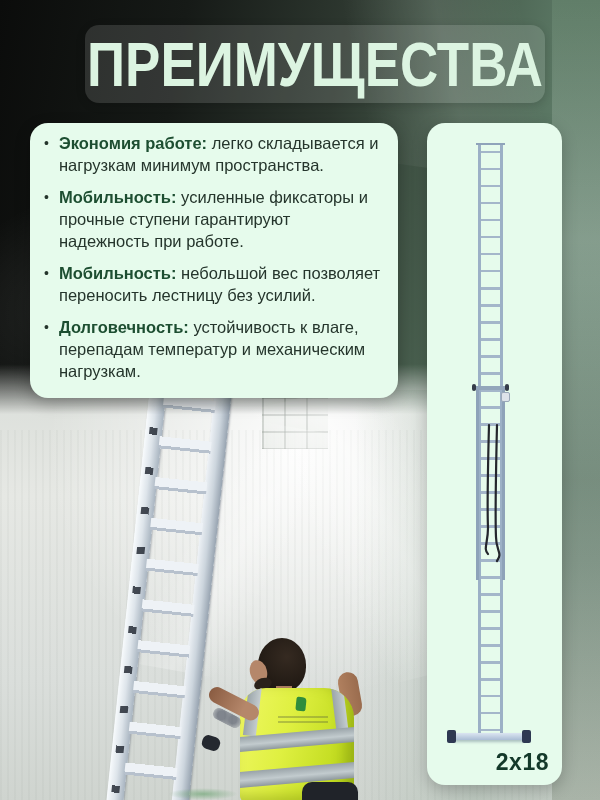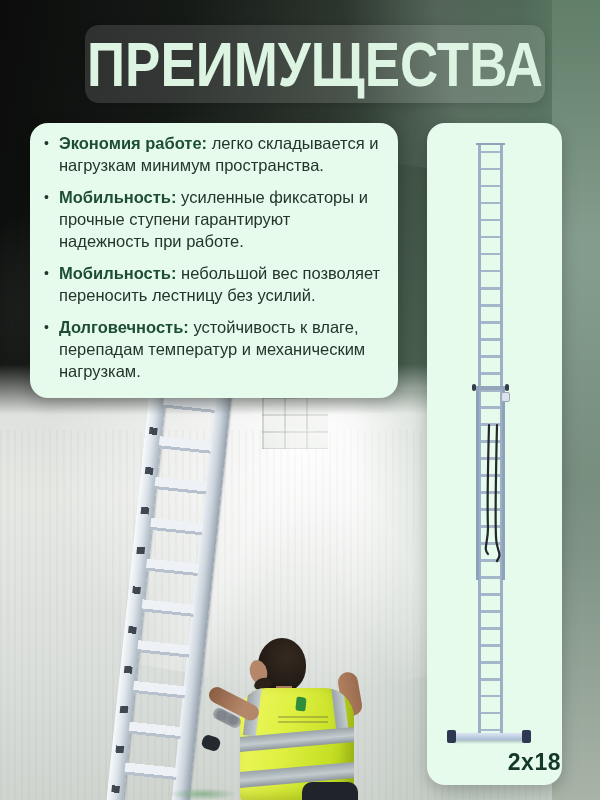--- a/index.html
+++ b/index.html
@@ -176,21 +176,21 @@
   .sladder .bracket .b1 { left:-1px; top:-2px; width:4px; height:7px; background:#353c49; border-radius:2px; }
   .sladder .bracket .b2 { right:-1px; top:-2px; width:4px; height:7px; background:#353c49; border-radius:2px; }
   .sladder .pulley { left:20px; top:247px; width:9px; height:10px; background:#dde3ea;
     border:1px solid #9aa8b8; border-radius:2px; }
   .sladder .rope { left:-2px; top:278px; width:30px; height:145px; }
   .stabilizer { left:27px; top:610px; width:70px; height:7px; border-radius:2px;
     background:linear-gradient(180deg,#dbe5f1,#aabdd5); box-shadow:0 2px 3px rgba(60,80,110,.35); }
   .stabilizer .capL { left:-7px; top:-3px; width:9px; height:13px; background:#2e3852; border-radius:2px; }
   .stabilizer .capR { right:-7px; top:-3px; width:9px; height:13px; background:#2e3852; border-radius:2px; }
   .size-badge {
-    right:1px; bottom:9px; font-size:23px; font-weight:800; color:#14392a; letter-spacing:.5px;margin-left:44px;
+    right:13px; bottom:9px; font-size:23px; font-weight:800; color:#14392a; letter-spacing:.5px;margin-left:44px;
   }
 </style>
 </head>
 <body>
 
 <div class="stage">
 
   <div class="bg-photo"></div>
   <div class="bg-ribs"></div>
   <div class="bg-window"></div>

